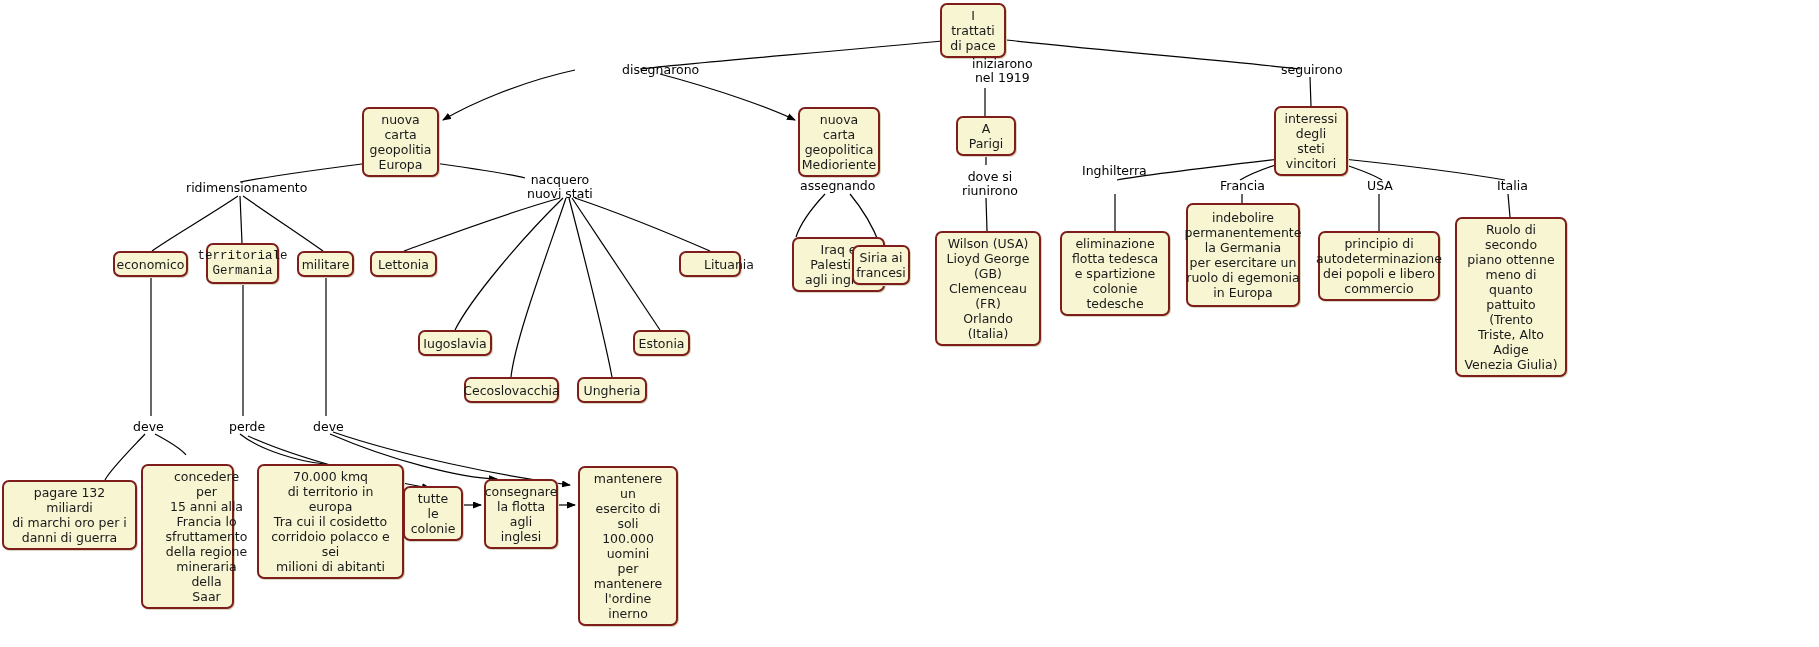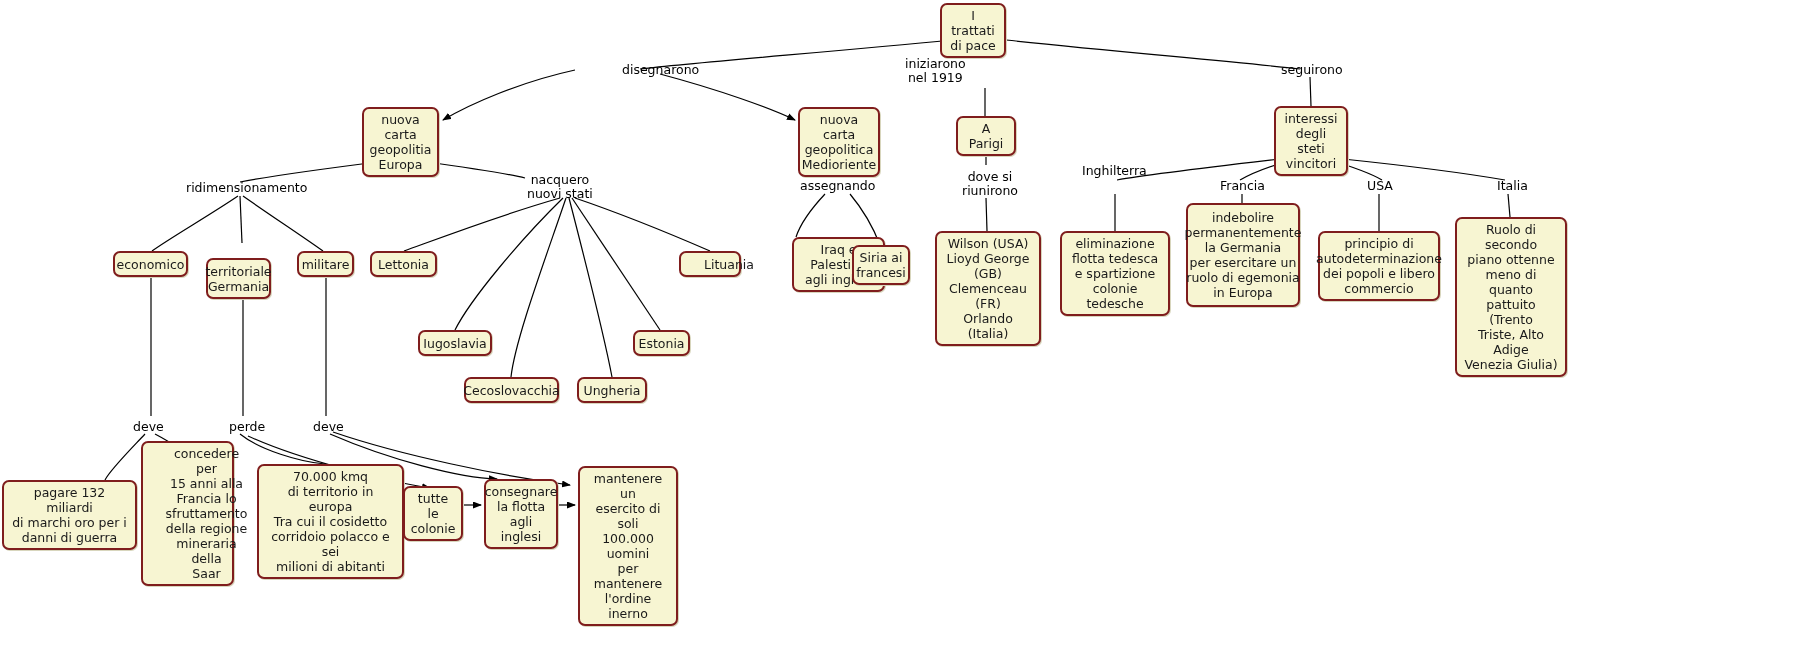--- a/index.html
+++ b/index.html
@@ -117,21 +117,21 @@
 geopolitia
 Europa</div>
       <div class="node" style="left: 798px; top: 107px; width: 82px; min-height: 54px;">nuova carta
 geopolitica
 Medioriente</div>
       <div class="node" style="left: 956px; top: 116px; width: 60px; min-height: 26px;">A Parigi</div>
       <div class="node" style="left: 1274px; top: 106px; width: 74px; min-height: 53px;">interessi
 degli steti
 vincitori</div>
       <div class="node" style="left: 113px; top: 251px; width: 75px; min-height: 26px;">economico</div>
-      <div class="node" style="left: 206px; top: 258px; width: 65px; min-height: 41px;">territoriale
+      <div class="node" style="left: 206px; top: 243px; width: 73px; min-height: 41px; font-family: Liberation Mono, monospace;">territoriale
 Germania</div>
       <div class="node" style="left: 297px; top: 251px; width: 57px; min-height: 26px;">militare</div>
       <div class="node" style="left: 370px; top: 251px; width: 67px; min-height: 26px;">Lettonia</div>
       <div class="node" style="left: 418px; top: 330px; width: 74px; min-height: 26px;">Iugoslavia</div>
       <div class="node" style="left: 464px; top: 377px; width: 95px; min-height: 26px;">Cecoslovacchia</div>
       <div class="node" style="left: 577px; top: 377px; width: 70px; min-height: 26px;">Ungheria</div>
       <div class="node" style="left: 633px; top: 330px; width: 57px; min-height: 26px;">Estonia</div>
       <div class="node" style="left: 679px; top: 251px; width: 62px; min-height: 26px; padding-left: 44px;">Lituania</div>
       <div class="node" style="left: 760px; top: 237px; width: 93px; min-height: 54px; margin-left: 32px;">Iraq e
 Palestina
@@ -158,21 +158,21 @@
 commercio</div>
       <div class="node" style="left: 1455px; top: 217px; width: 112px; min-height: 100px;">Ruolo di secondo
 piano ottenne
 meno di quanto
 pattuito (Trento
 Triste, Alto Adige
 Venezia Giulia)</div>
       <div class="node" style="left: 2px; top: 480px; width: 135px; min-height: 54px;">pagare 132 miliardi
 di marchi oro per i
 danni di guerra</div>
-      <div class="node" style="left: 141px; top: 441px; width: 93px; min-height: 107px; padding-left: 44px;">concedere per
+      <div class="node" style="left: 141px; top: 464px; width: 93px; min-height: 107px; padding-left: 44px;">concedere per
 15 anni alla
 Francia lo
 sfruttamento
 della regione
 mineraria della
 Saar</div>
       <div class="node" style="left: 257px; top: 464px; width: 147px; min-height: 84px;">70.000 kmq
 di territorio in europa
 Tra cui il cosidetto
 corridoio polacco e sei
@@ -183,21 +183,21 @@
 la flotta agli
 inglesi</div>
       <div class="node" style="left: 578px; top: 466px; width: 100px; min-height: 82px;">mantenere un
 esercito di soli
 100.000 uomini
 per mantenere
 l'ordine inerno</div>
     </div>
   <div id="label-layer">
       <div class="edge-label" style="left: 585px; top: 63px; margin-left: 37px;">disegnarono</div>
-      <div class="edge-label" style="left: 905px; top: 57px;">iniziarono
+      <div class="edge-label" style="left: 972px; top: 57px;">iniziarono
 nel 1919</div>
       <div class="edge-label" style="left: 1281px; top: 63px;">seguirono</div>
       <div class="edge-label" style="left: 186px; top: 181px;">ridimensionamento</div>
       <div class="edge-label" style="left: 527px; top: 173px;">nacquero
 nuovi stati</div>
       <div class="edge-label" style="left: 800px; top: 179px;">assegnando</div>
       <div class="edge-label" style="left: 962px; top: 170px;">dove si
 riunirono</div>
       <div class="edge-label" style="left: 1082px; top: 164px;">Inghilterra</div>
       <div class="edge-label" style="left: 1220px; top: 179px;">Francia</div>

